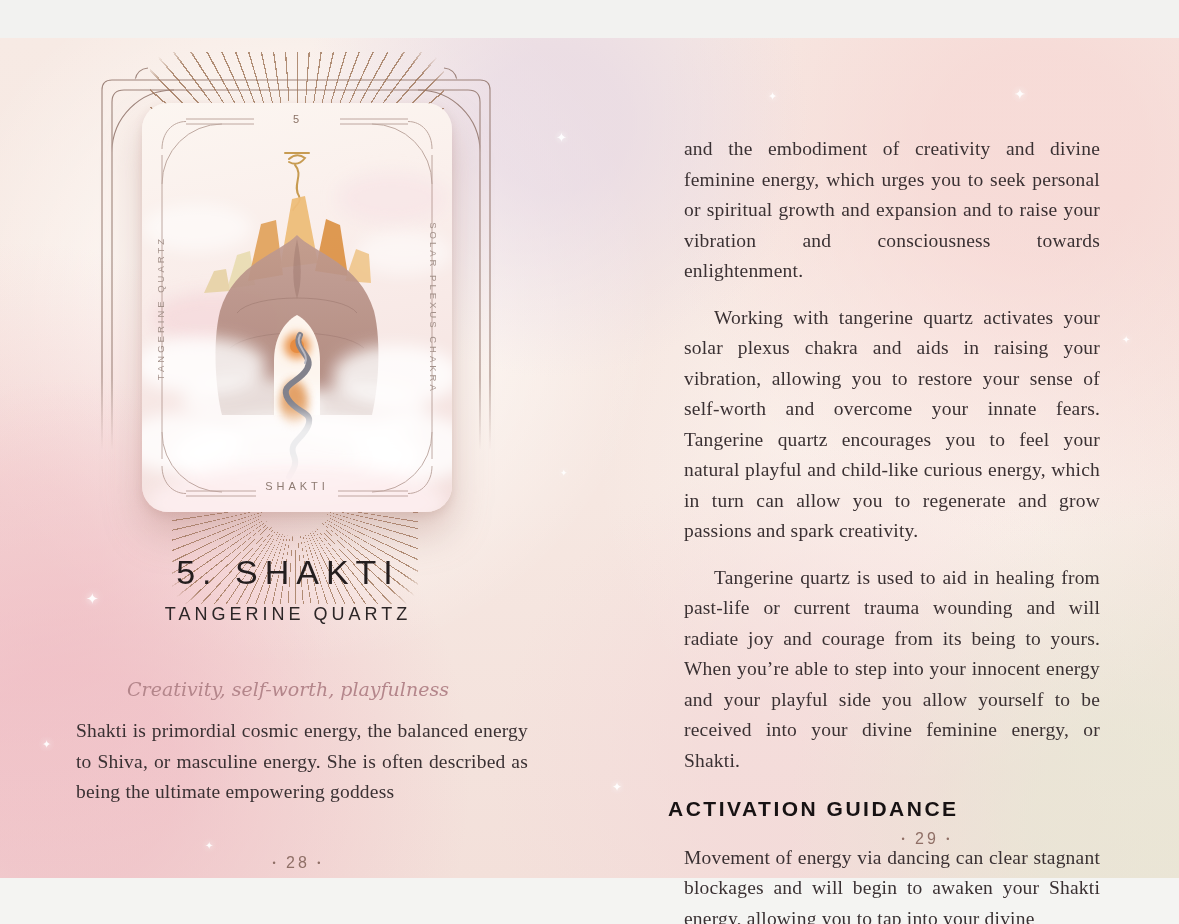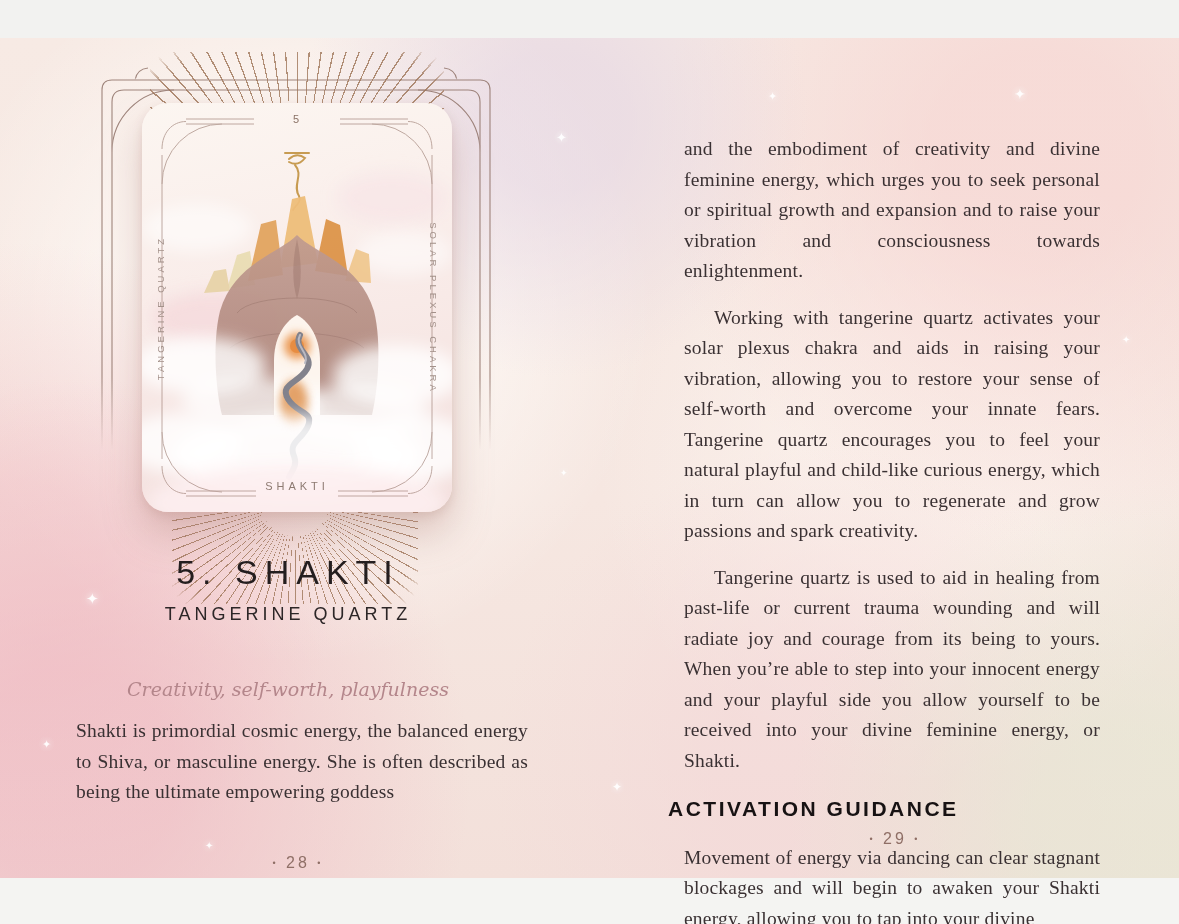--- a/index.html
+++ b/index.html
@@ -101,21 +101,21 @@
     font-size:19.5px; line-height:30.5px; color:#3a3133; text-align:justify;
     letter-spacing:.2px;
   }
   .left-body { position:absolute; left:60px; top:678px; width:452px;margin-left:16px; }
   .page-number {
     position:absolute; text-align:center; font-family:"Liberation Sans", sans-serif;
     font-size:16px; letter-spacing:3px; color:#8f6f66;
   }
   .page-number .dot { font-size:9px; vertical-align:2px; }
   .page-number.left { left:48px; top:792px; width:500px;margin-top:24px; }
-  .page-number.right { left:645px; top:792px; width:500px; }
+  .page-number.right { left:677px; top:792px; width:500px; }
 
   
   .right-column { position:absolute; left:668px; top:80px; width:448px; }
   .right-column p { margin:16px; }
   .right-column p.indent { text-indent:30px; }
   .section-heading {
     font-family:"Liberation Sans", sans-serif; font-weight:bold; font-size:21px;
     letter-spacing:2.5px; color:#171213; margin:18px 0 18px 0;
   }
 </style>

